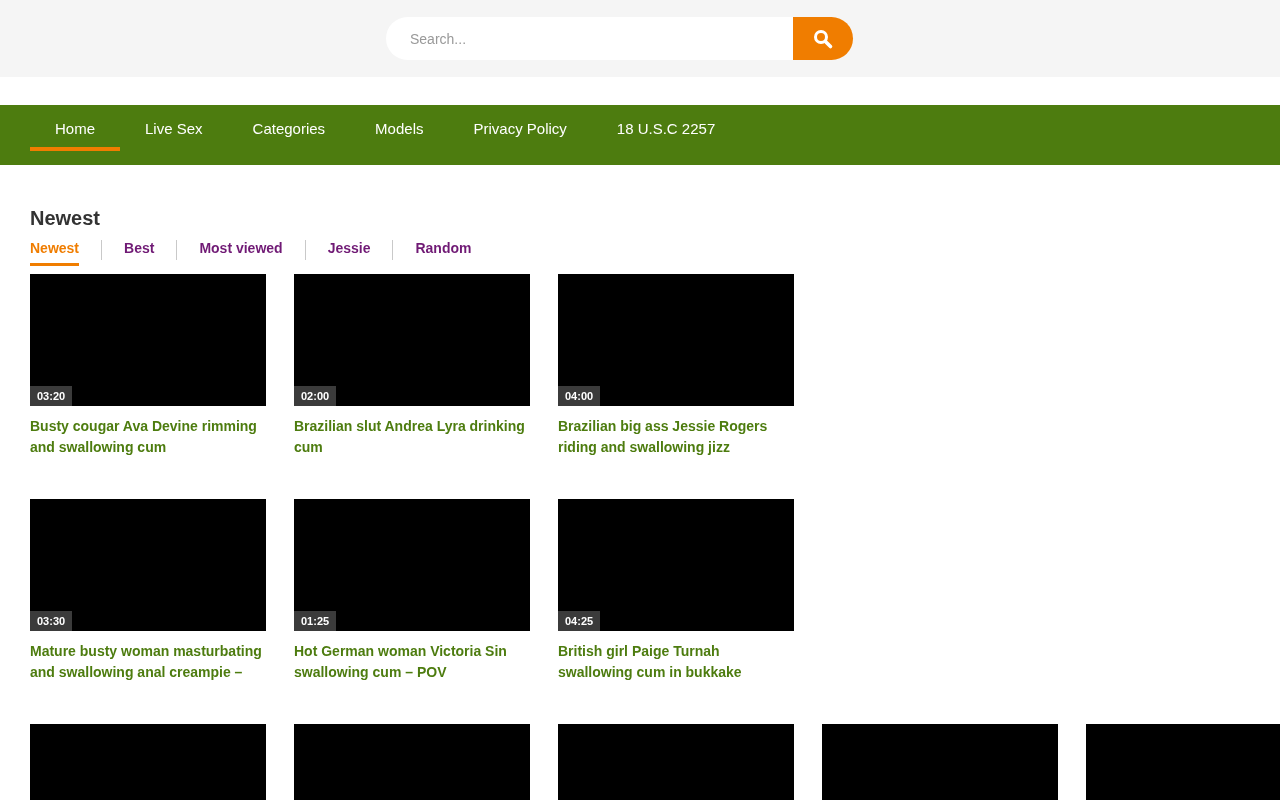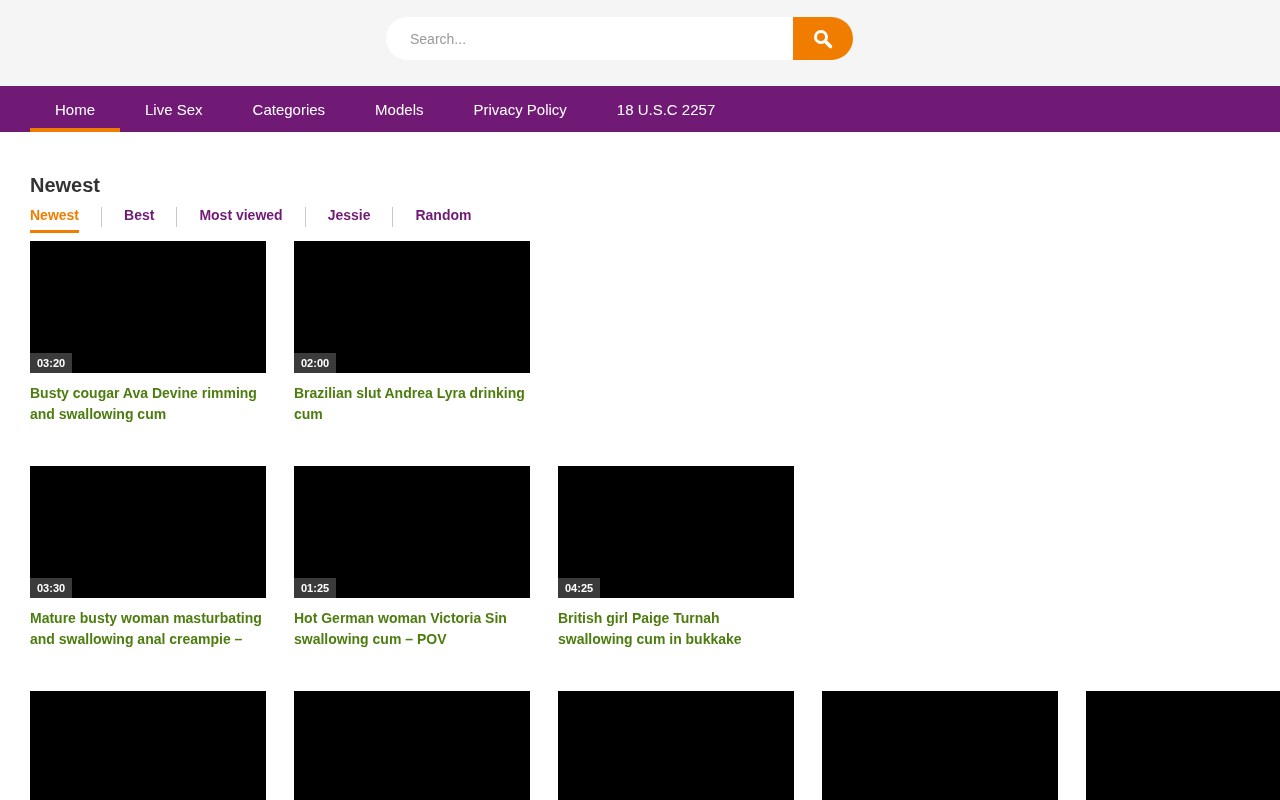--- a/index.html
+++ b/index.html
@@ -1,31 +1,31 @@
 <!DOCTYPE html>
 <html><head>
 <meta charset="utf-8">
 <style>
   * { margin: 0; padding: 0; box-sizing: border-box; }
   html, body { width: 1280px; height: 800px; overflow: hidden; background: #ffffff;
     font-family: "Liberation Sans", sans-serif; }
 
   
-  .top-header { position: relative; height: 86px; background: #f5f5f5; }
+  .top-header { position: relative; height: 77px; background: #f5f5f5; }
   .search-wrap { position: absolute; left: 386px; top: 17px; display: flex; height: 43px; }
   .search-input { width: 407px; height: 43px; border: none; outline: none;
     border-radius: 22px 0 0 22px; background: #ffffff; padding: 0 14px 0 24px;
     font-size: 14px; color: #333; font-family: "Liberation Sans", sans-serif; }
   .search-input::placeholder { color: #999; }
   .search-btn { width: 60px; height: 43px; border: none; background: #f07d00;
     border-radius: 0 22px 22px 0; cursor: pointer; display: flex;
     align-items: center; justify-content: center; }
 
   
-  .nav-bar { height: 46px; background: #701a75; }
+  .nav-bar { height: 60px; background: #4d7c0f; margin-top: 28px; }
   .nav-list { display: flex; list-style: none; padding-left: 30px; height: 46px; }
   .nav-item { height: 46px; display: flex; align-items: center; padding: 0 25px;
     color: #ffffff; font-size: 15px; cursor: pointer; text-decoration: none; }
   .nav-item.active { box-shadow: inset 0 -4px 0 #f07d00; }
 
   
   .main { padding: 0 30px; }
   .section-title { margin-top: 42px; font-size: 20px; font-weight: bold; color: #333; }
   .tabs { display: flex; align-items: center; margin-top: 10px; }
   .tab { font-size: 14px; font-weight: bold; color: #701a75; padding-bottom: 7px;
@@ -96,20 +96,26 @@
           <span class="duration">03:20</span>
         </a>
         <div class="video-title">Busty cougar Ava Devine rimming and swallowing cum</div>
       </div>
       <div class="video-card">
         <a class="thumb">
           <span class="duration">02:00</span>
         </a>
         <div class="video-title">Brazilian slut Andrea Lyra drinking cum</div>
       </div>
+      <div class="video-card">
+        <a class="thumb">
+          <span class="duration">04:00</span>
+        </a>
+        <div class="video-title">Brazilian big ass Jessie Rogers riding and swallowing jizz</div>
+      </div>
     </div>
 
     <div class="video-row">
       <div class="video-card">
         <a class="thumb">
           <span class="duration">03:30</span>
         </a>
         <div class="video-title">Mature busty woman masturbating and swallowing anal creampie –</div>
       </div>
       <div class="video-card">

